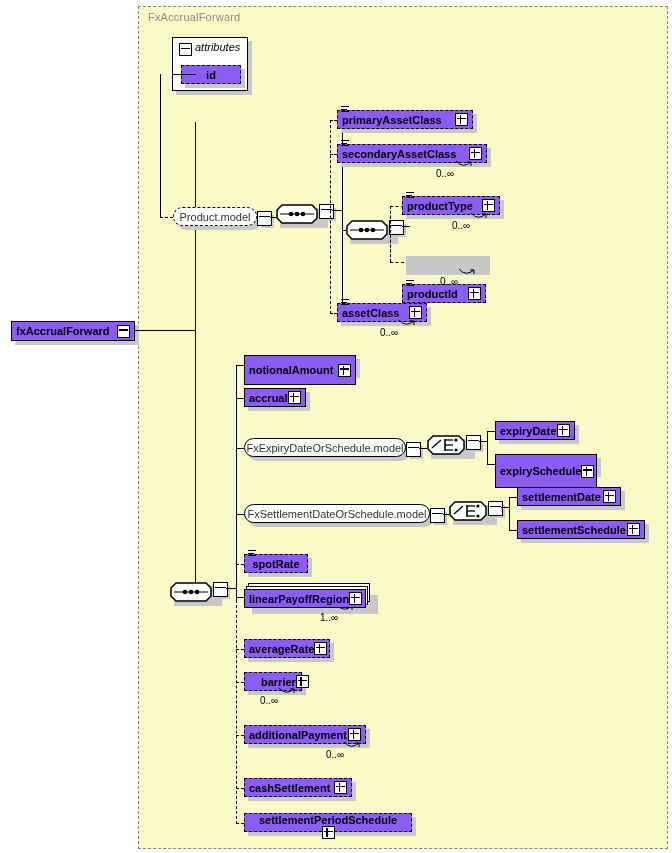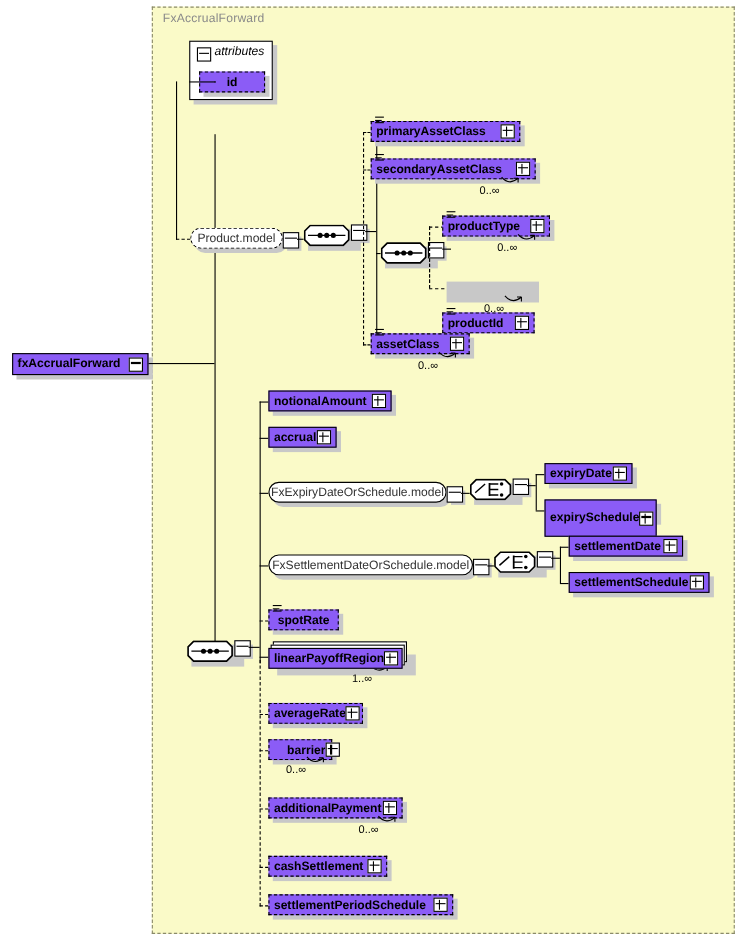--- a/index.html
+++ b/index.html
@@ -234,21 +234,21 @@
   </div>
   <div class="shadow" style="left:217px;top:586px;width:13px;height:13px;"></div>
   <span class="pm" style="position:absolute;left:213px;top:582px;width:13px;height:13px;"></span>
   <div class="ln h" style="left:226px;top:588px;width:10px;"></div>
 
   <div class="ln v" style="left:236px;top:365px;height:238px;"></div>
   <div class="dln v" style="left:236px;top:600px;height:224px;"></div>
 
   <div class="ln h" style="left:236px;top:365px;width:8px;"></div>
   <div class="shadow" style="left:248px;top:359px;width:112px;height:19px;"></div>
-  <div class="node req" style="left:244px;top:355px;width:112px;height:19px;padding:0 4px;justify-content:space-between;">
+  <div class="node req" style="left:244px;top:355px;width:112px;height:30px;padding:0 4px;justify-content:space-between;">
     <span class="lbl">notionalAmount</span>
     <span class="pm plus"></span>
   </div>
 
   <div class="ln h" style="left:236px;top:398px;width:8px;"></div>
   <div class="shadow" style="left:248px;top:392px;width:62px;height:19px;"></div>
   <div class="node req" style="left:244px;top:388px;width:62px;height:19px;padding:0 4px;justify-content:space-between;">
     <span class="lbl">accrual</span>
     <span class="pm plus"></span>
   </div>
@@ -393,18 +393,18 @@
 
   <div class="dln h" style="left:236px;top:788px;width:8px;"></div>
   <div class="shadow" style="left:248px;top:782px;width:108px;height:19px;"></div>
   <div class="node opt" style="left:244px;top:778px;width:108px;height:19px;padding:0 4px;justify-content:space-between;">
     <span class="lbl">cashSettlement</span>
     <span class="pm plus"></span>
   </div>
 
   <div class="dln h" style="left:236px;top:823px;width:8px;"></div>
   <div class="shadow" style="left:248px;top:817px;width:168px;height:19px;"></div>
-  <div class="node opt" style="left:244px;top:813px;width:168px;height:19px;padding:0 4px;justify-content:space-between;">
+  <div class="node opt" style="left:244px;top:813px;width:168px;height:19px;padding:0 4px;justify-content:space-between;flex-direction:column;">
     <span class="lbl">settlementPeriodSchedule</span>
     <span class="pm plus"></span>
   </div>
 
 </div>
 
 </body></html>

